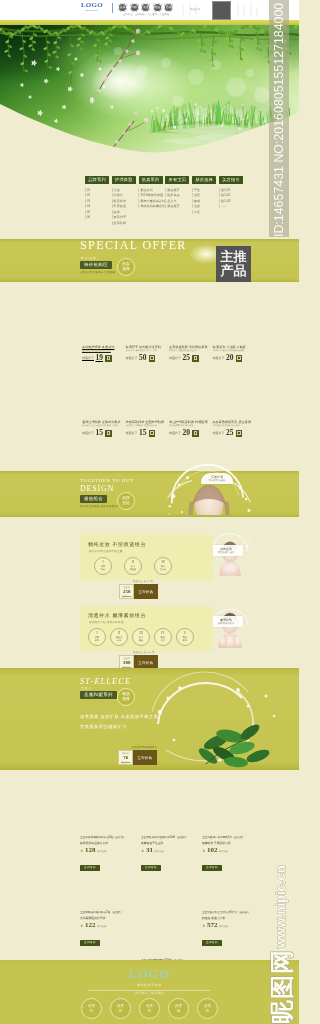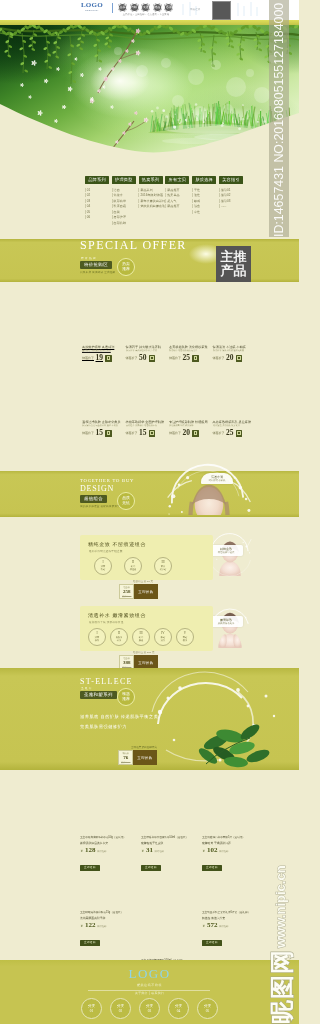--- a/index.html
+++ b/index.html
@@ -187,21 +187,21 @@
   #mainbox{left:216px;top:246px;width:35px;height:36px;}
 
   #band2{top:471px;height:46px;}
   #cb-en1{left:80px;top:478px;font-size:4.6px;line-height:5.4px;letter-spacing:.8px;}
   #cb-en2{left:80px;top:484px;font-size:8px;line-height:9px;letter-spacing:.8px;}
   #cb-tag{left:80px;top:495px;font-size:4.4px;line-height:8px;}
   #cb-desc{left:80px;top:504px;}
   #cb-badge{left:117px;top:492px;}
 
   #band3{top:668px;height:102px;}
-  #sr-en{left:80px;top:677px;font-size:8px;line-height:9px;}
+  #sr-en{left:80px;top:677px;font-size:8px;line-height:9px;font-style:italic;}
   #sr-cn{left:81px;top:686px;font-size:2.6px;letter-spacing:1.4px;}
   #sr-tag{left:80px;top:691px;font-size:4.4px;line-height:8px;}
   #sr-badge{left:117px;top:688px;}
   #seriesdeco{position:absolute;left:150px;top:668px;width:140px;height:102px;}
   #sr-en{letter-spacing:1.3px;}
 
   
   .wm-top{position:absolute;left:269px;top:0;width:20px;height:237px;
      background:rgba(168,166,140,.62);overflow:hidden;}
   .wm-top span{position:absolute;left:10px;top:237px;

